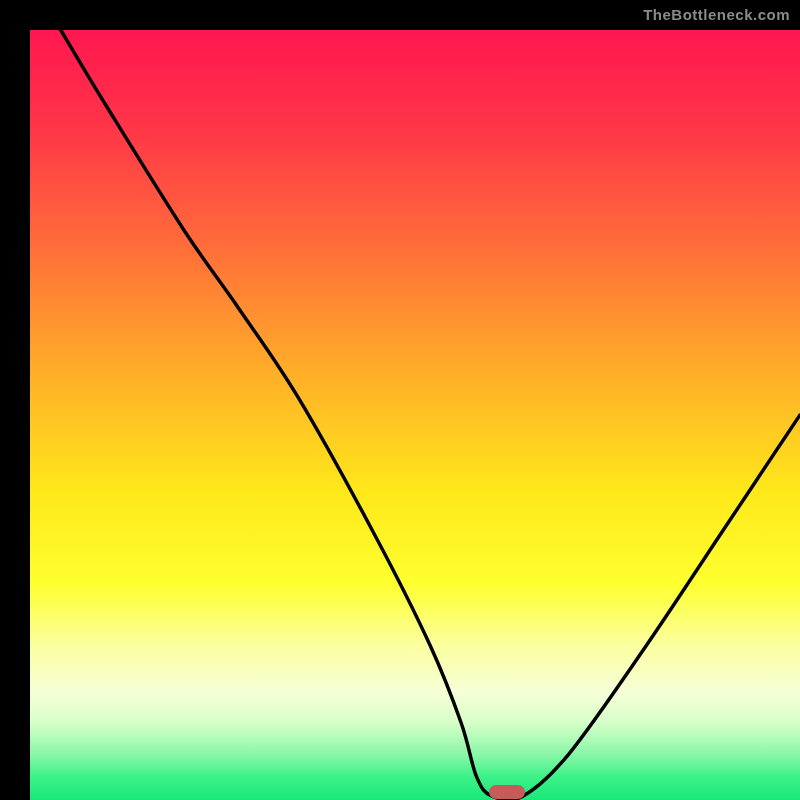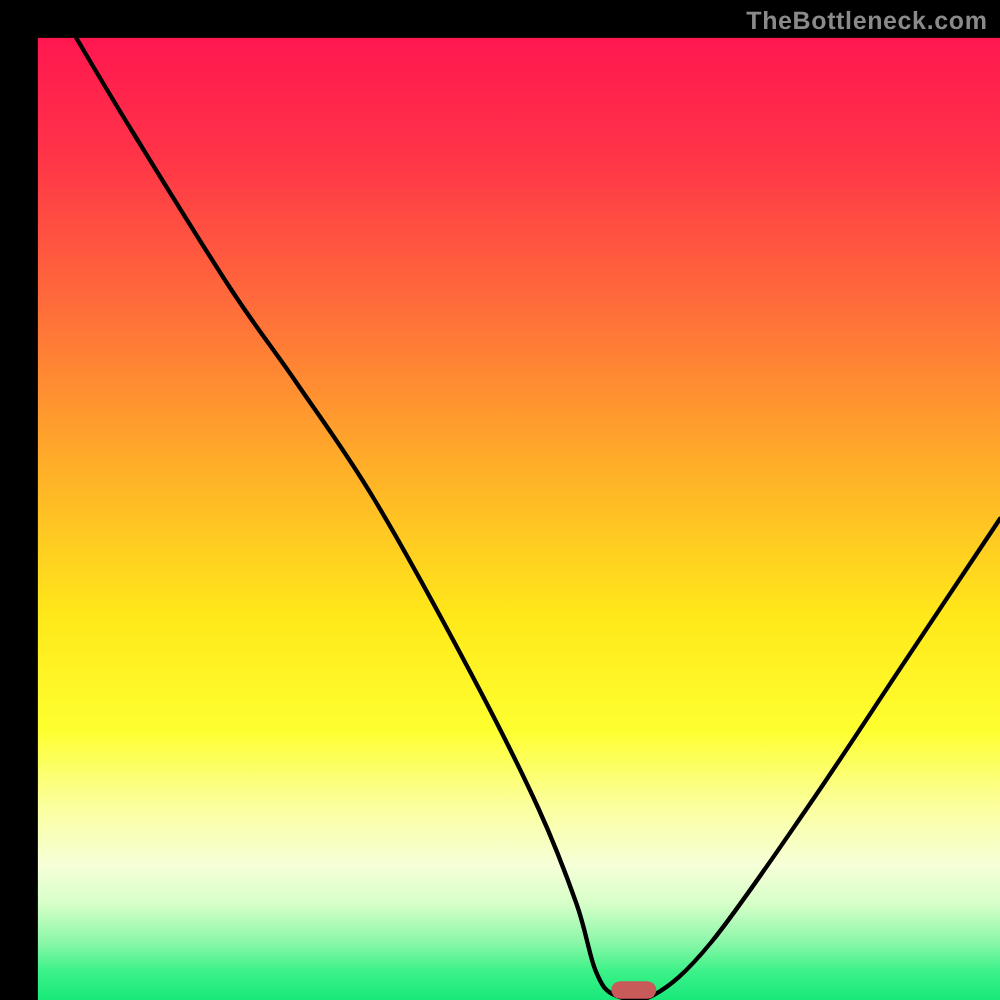--- a/index.html
+++ b/index.html
@@ -8,21 +8,21 @@
     position: relative;
     width: 800px;
     height: 800px;
     background: #000;
   }
   .attribution {
     position: absolute;
     top: 6px;
     right: 10px;
     font-family: Arial, Helvetica, sans-serif;
-    font-size: 20px;
+    font-size: 15px;
     font-weight: bold;
     color: #8a8a8a;
     letter-spacing: 0.5px;
     z-index: 5;
   }
   .plot-area {
     position: absolute;
     left: 30px;
     top: 30px;
     width: 770px;

